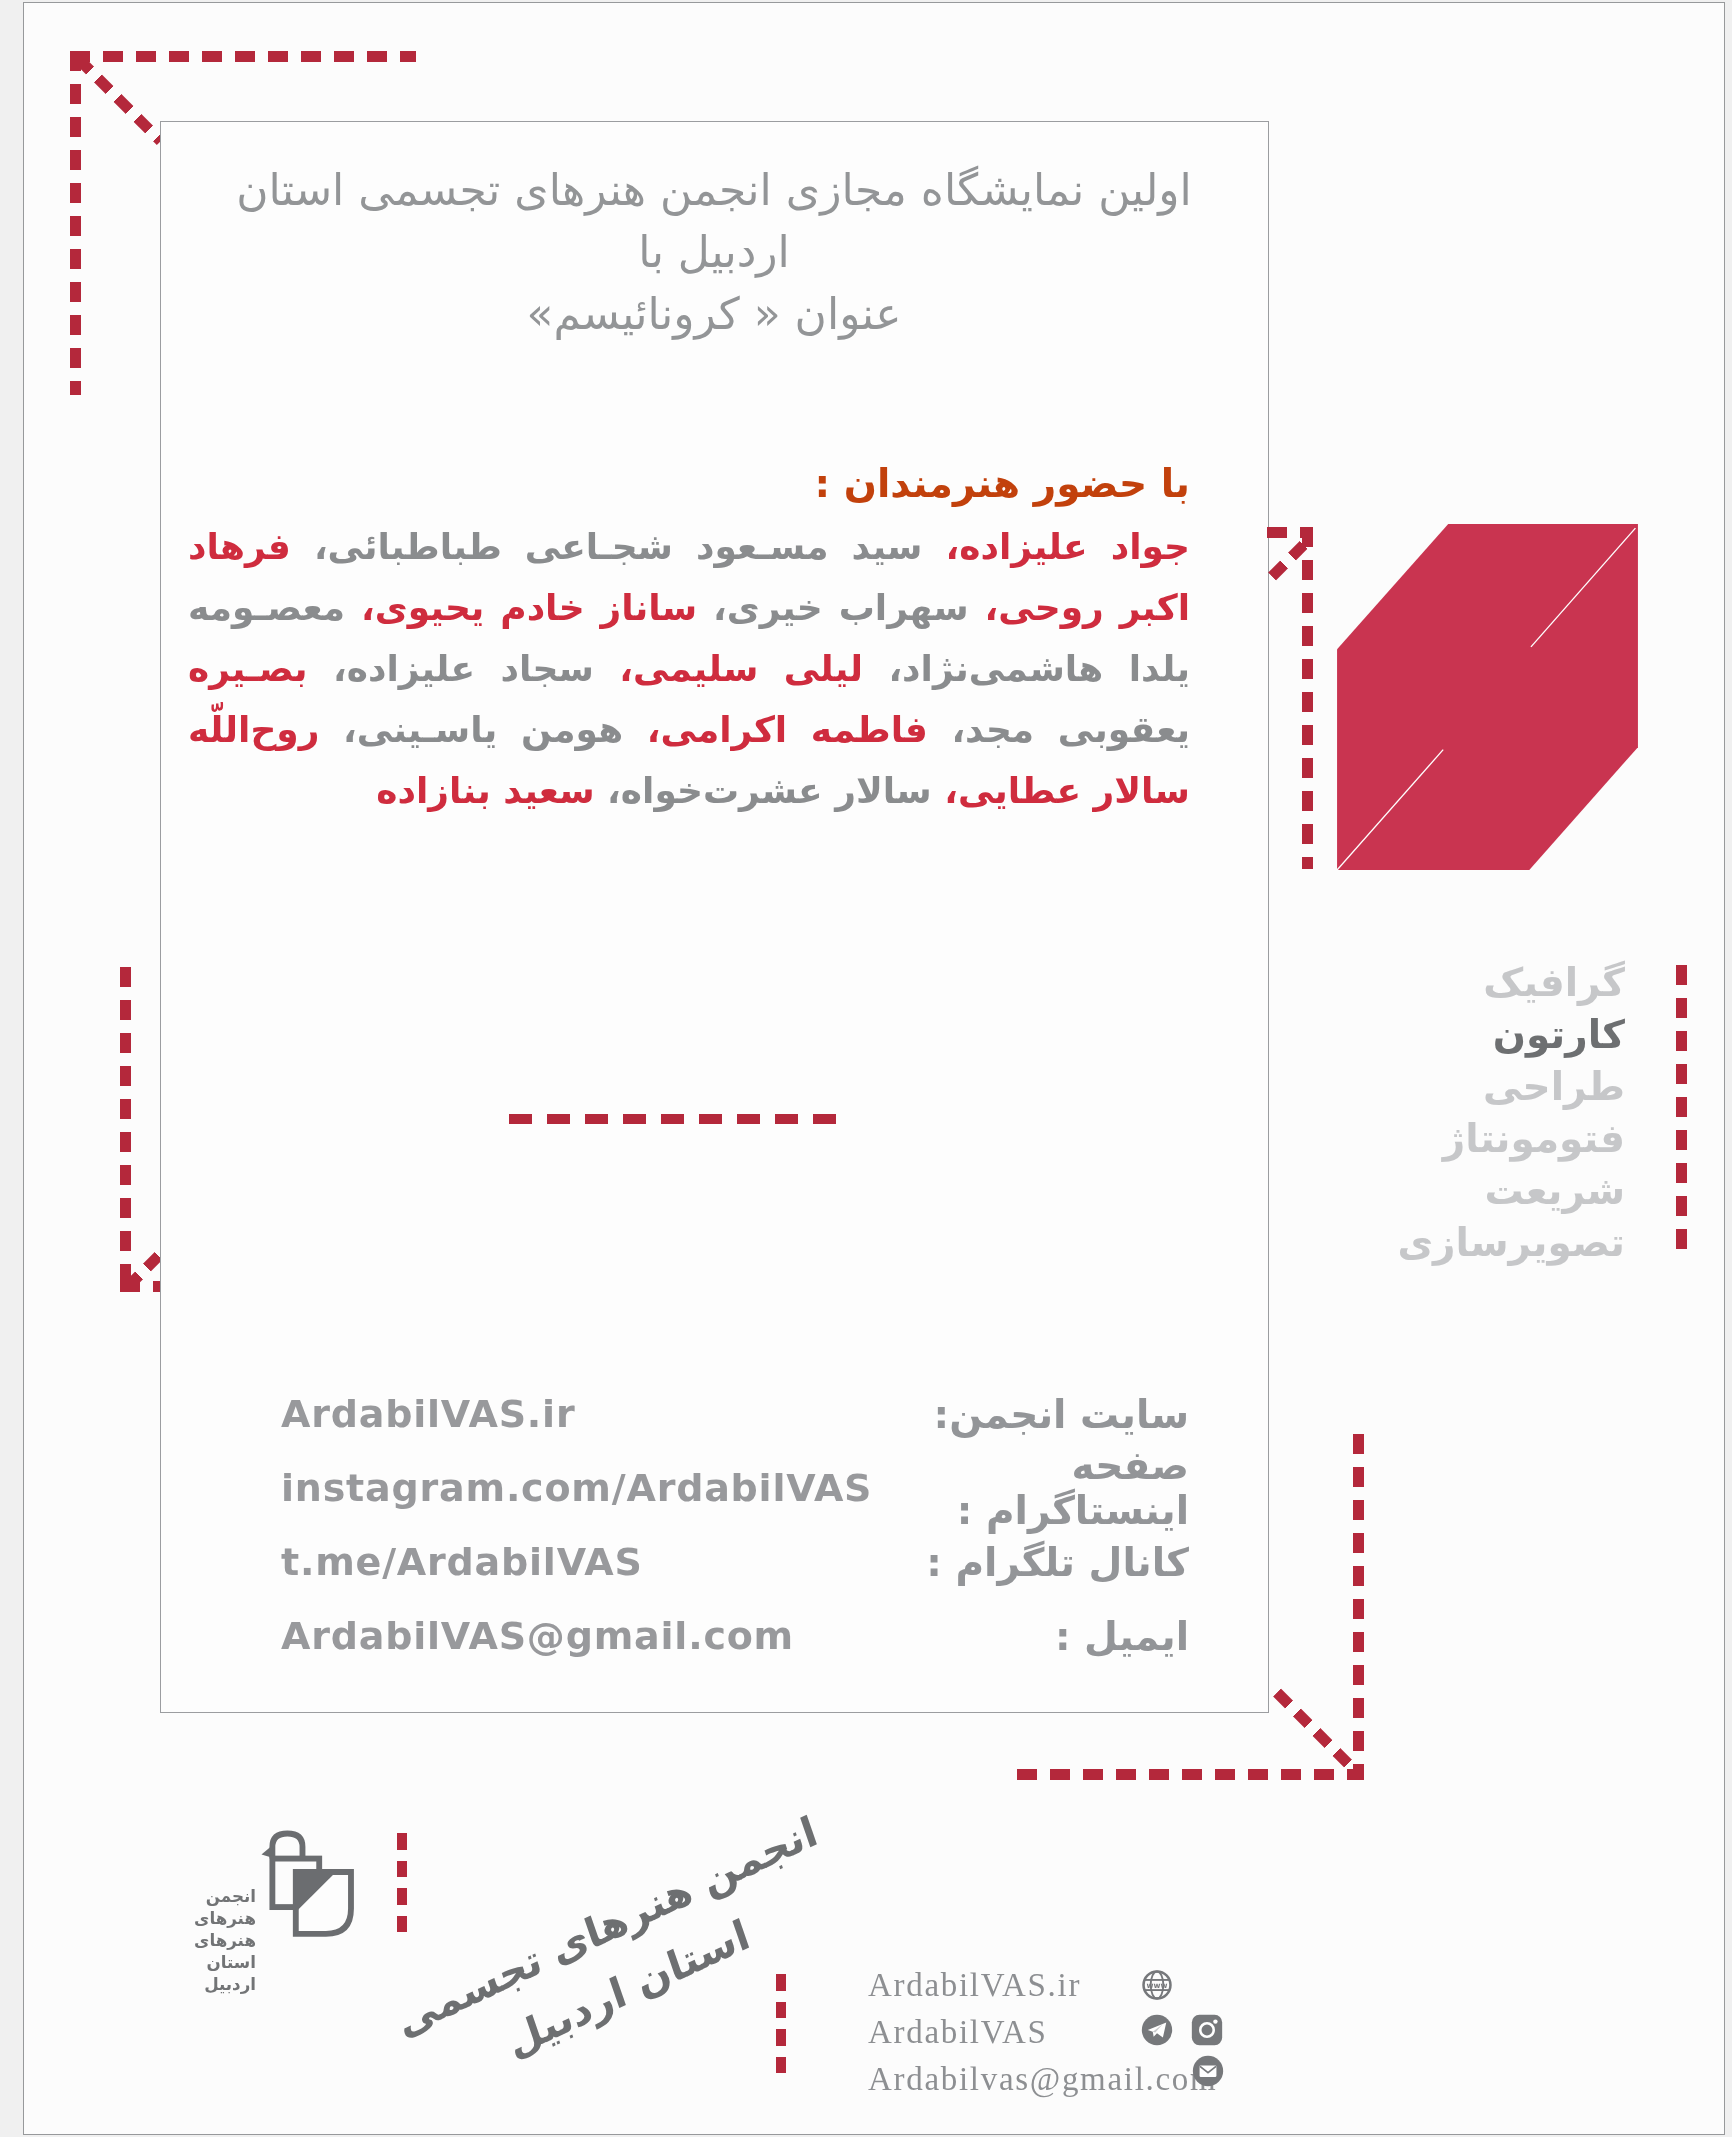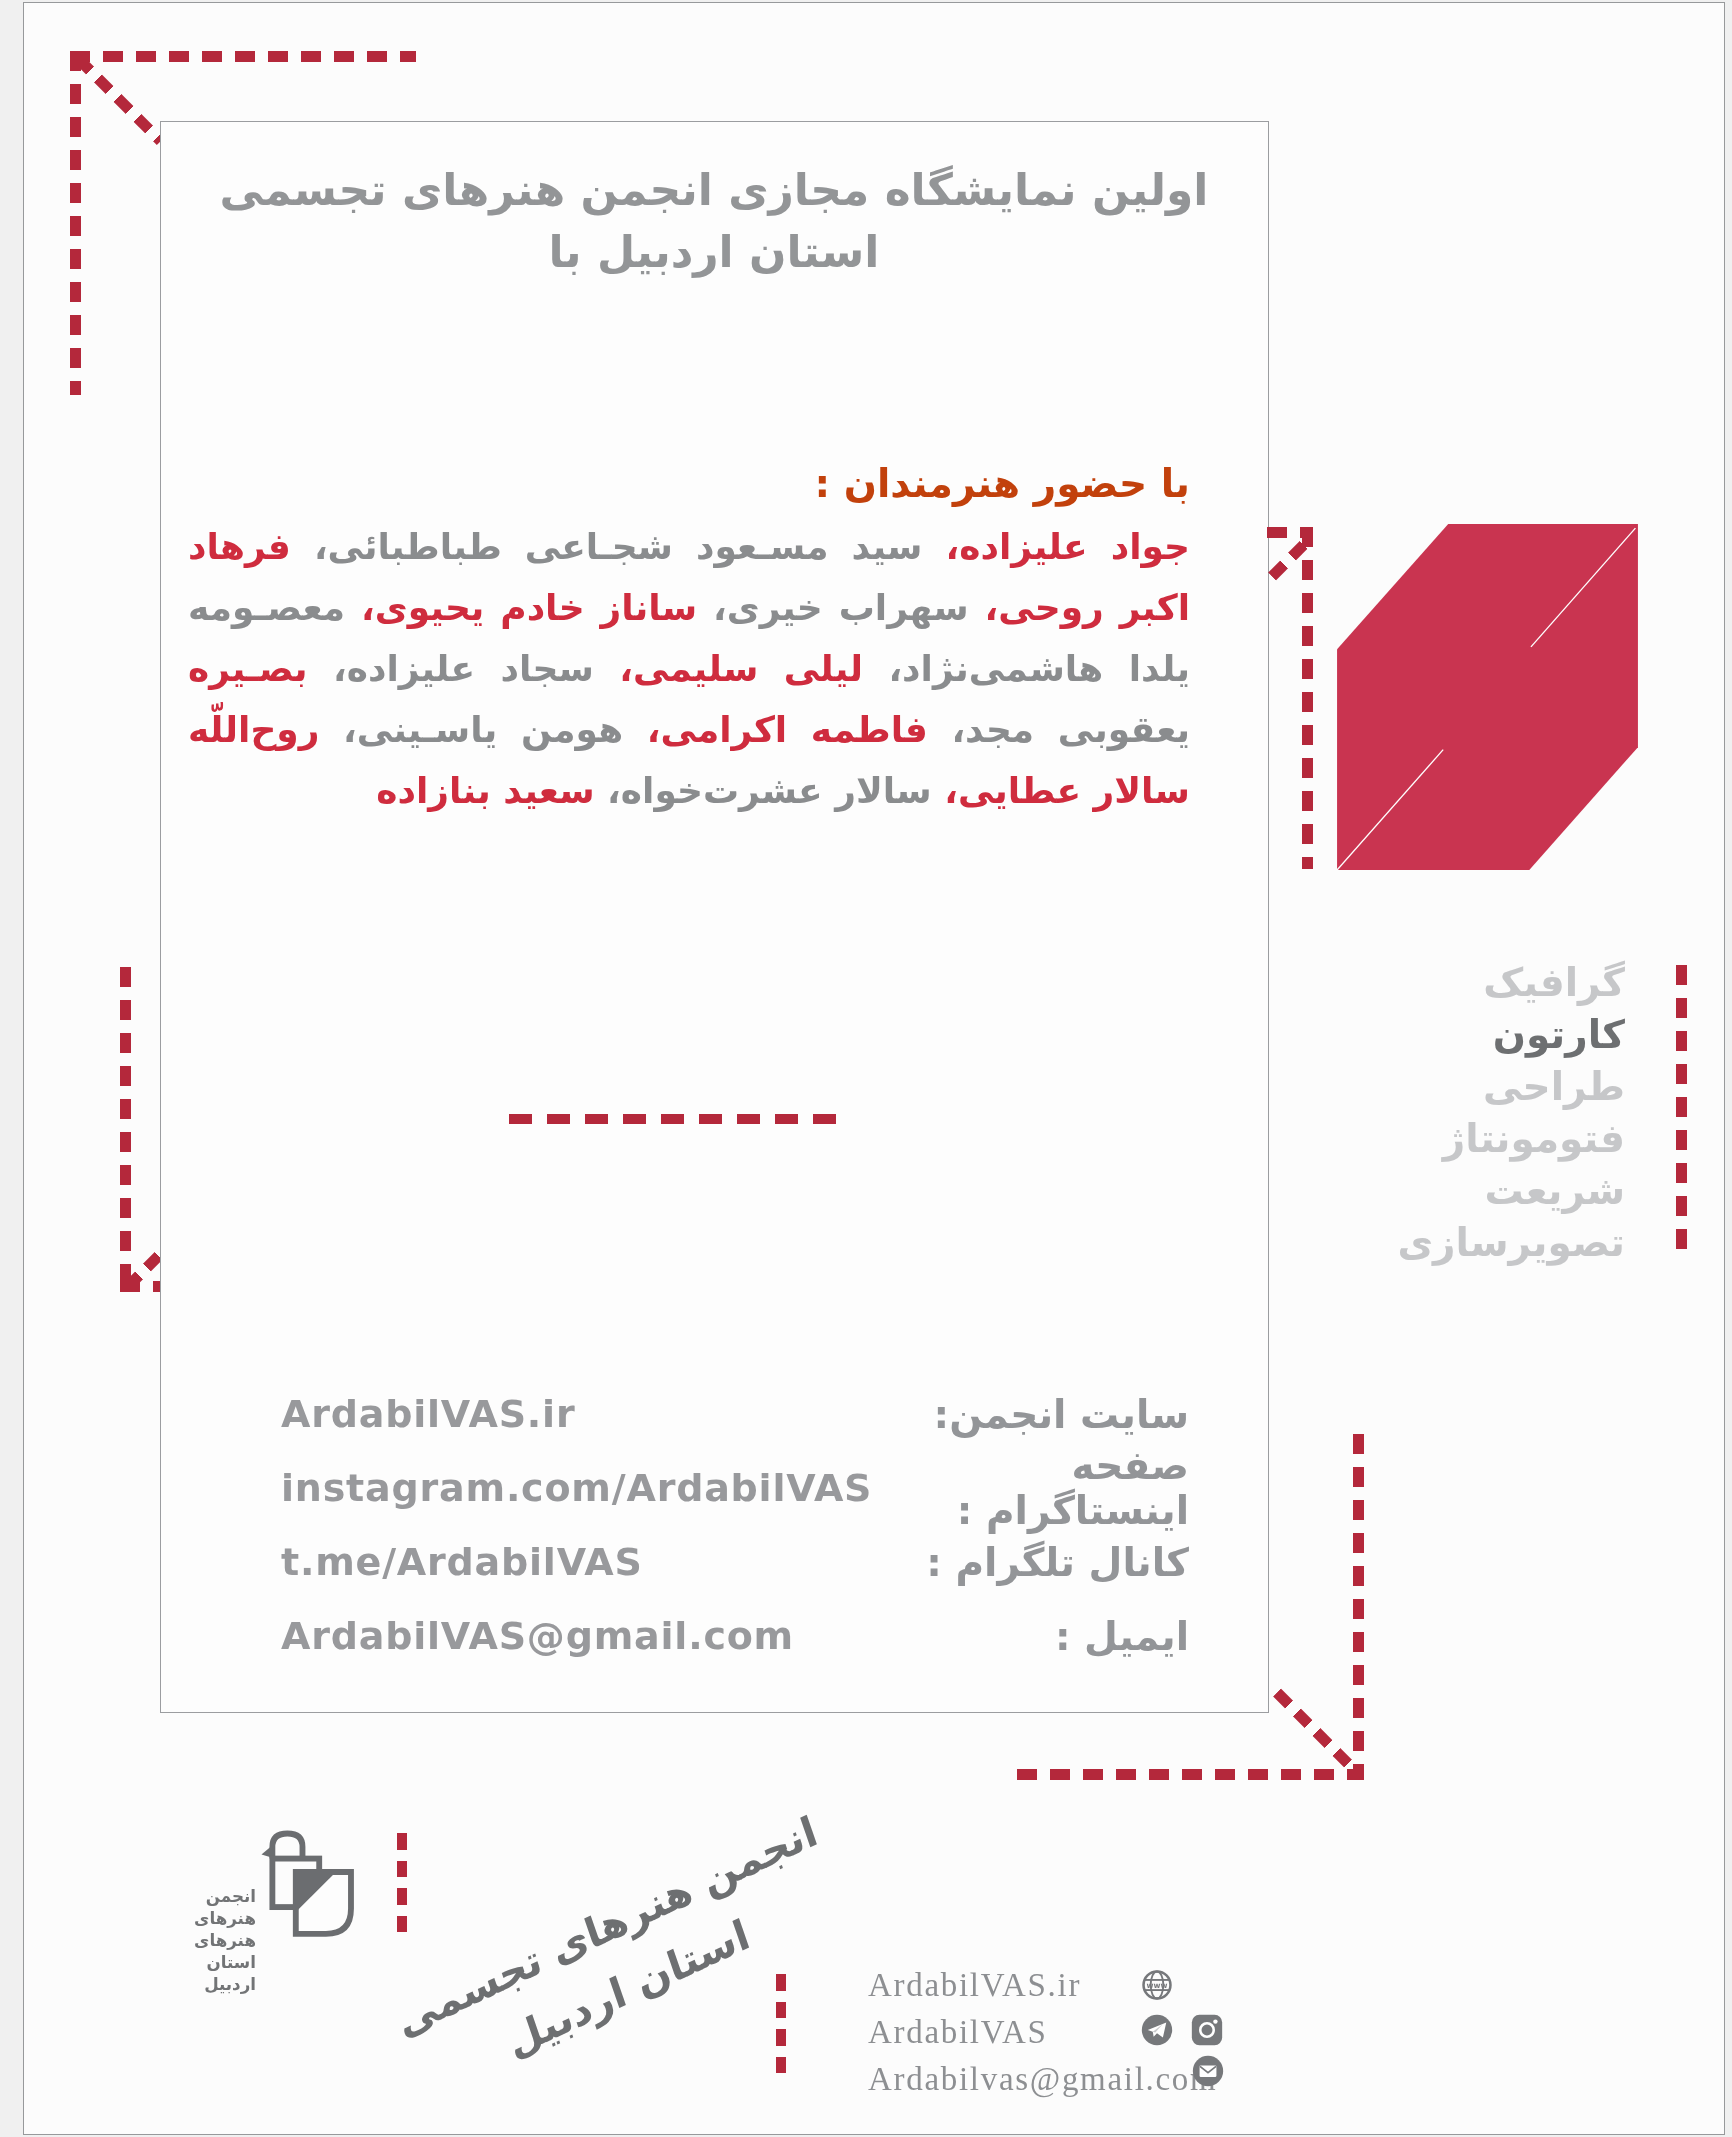--- a/index.html
+++ b/index.html
@@ -20,21 +20,21 @@
     left:160px;top:121px;width:1107px;height:1590px;
     border:1.7px solid #9b9da0;background:#fdfdfd;
   }
   
   .dash-h{background:repeating-linear-gradient(to right,#b4283b 0 20px,transparent 20px 33px);}
   .dash-v{background:repeating-linear-gradient(to bottom,#b4283b 0 20px,transparent 20px 33px);}
   .dash-d{background:repeating-linear-gradient(to right,#b4283b 0 16.7px,transparent 16.7px 28px);}
   
   .title{
     left:177px;top:159px;width:1074px;text-align:center;
-    color:#939597;font-size:44px;font-weight:bold;line-height:62px;
+    color:#939597;font-size:44px;font-weight:normal;line-height:62px;
     direction:rtl;
   }
   .artists-heading{
     left:188px;top:461px;width:1002px;text-align:right;direction:rtl;
     color:#c2410c;font-size:39px;font-weight:bold;
   }
   .artists{
     left:188px;top:516px;width:1002px;direction:rtl;
     font-size:36px;font-weight:bold;color:#8a8c8e;
   }
@@ -99,20 +99,21 @@
 <div class="abs dash-d" style="left:78px;top:53px;width:117px;height:11px;transform:rotate(45deg);transform-origin:0 50%;"></div>
 
 <div class="abs dash-v" style="left:120px;top:967px;width:11px;height:319px;"></div>
 <div class="abs dash-h" style="left:120px;top:1281px;width:47px;height:11px;"></div>
 <div class="abs dash-d" style="left:127px;top:1282px;width:57px;height:11px;transform:rotate(-45deg);transform-origin:0 50%;"></div>
 
 <div class="abs card"></div>
 
 <div class="abs title">
   <div>اولین نمایشگاه مجازی انجمن هنرهای تجسمی استان اردبیل با</div>
+  <div>عنوان « کرونائیسم»</div>
 </div>
 
 <div class="abs artists-heading">با حضور هنرمندان :</div>
 
 <div class="abs artists">
   <div class="artist-line">
     <span class="red">جواد علیزاده، </span>
     <span class="gray">سید مسـعود شجـاعی طباطبائی،</span>
     <span class="red">فرهاد رحیم قراملکی، </span>
     

